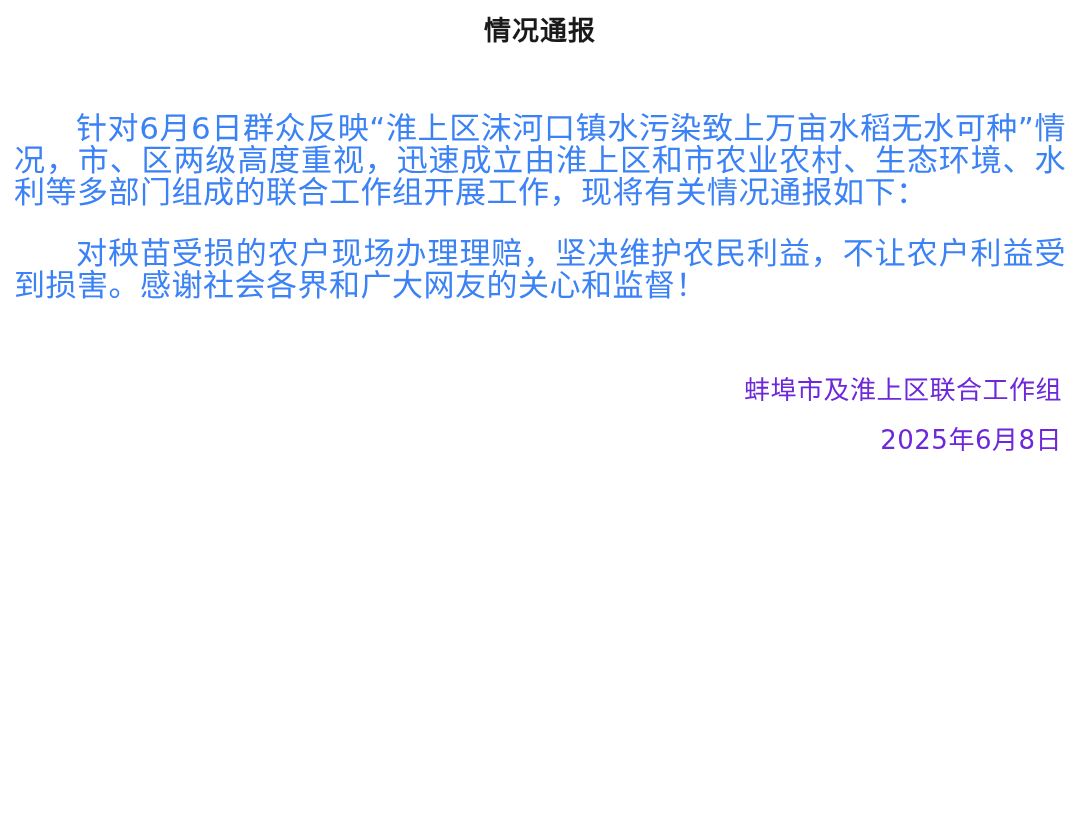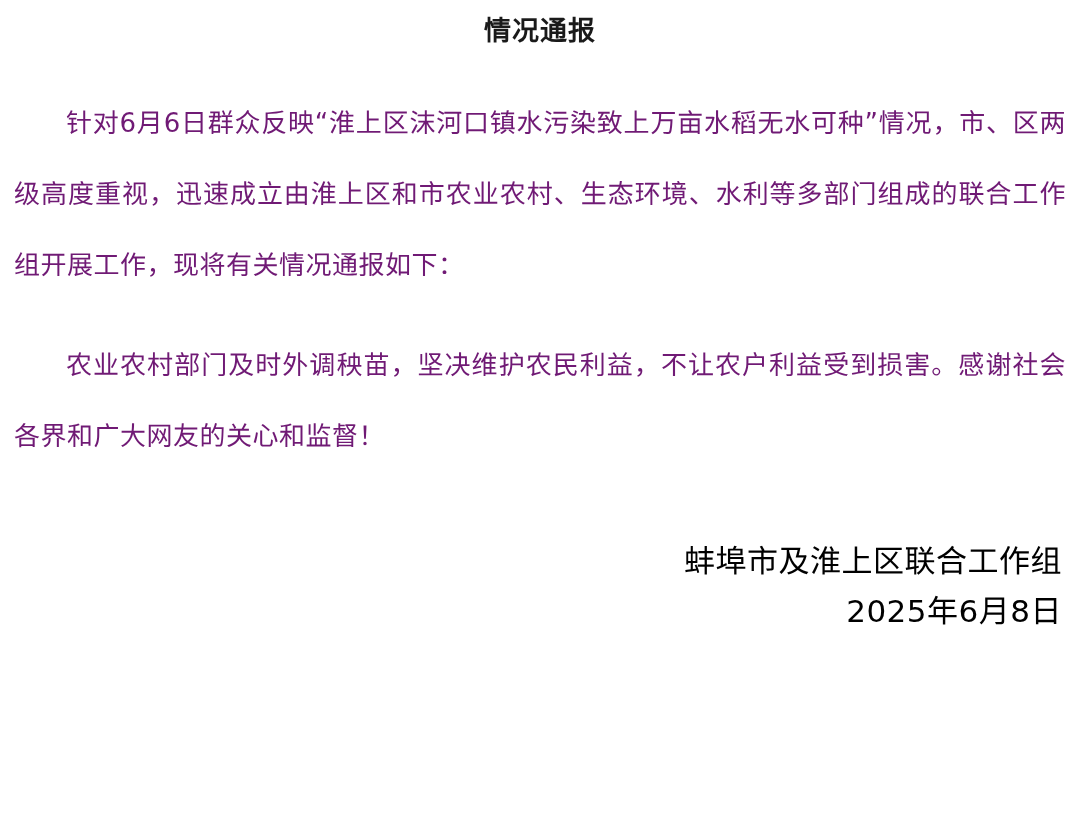--- a/index.html
+++ b/index.html
@@ -23,58 +23,58 @@
     padding: 14px 14px 20px 14px;
   }
 
   .doc-title {
     text-align: center;
     font-size: 27px;
     font-weight: bold;
     line-height: 34px;
     letter-spacing: 1px;
     color: #1a1a1a;
-    margin-bottom: 40px;
+    margin-bottom: 64px;
   }
 
   .doc-body p {
-    font-size: 26px;
-    line-height: 71px;
+    font-size: 31px;
+    line-height: 32px;
     text-align: justify;
     text-indent: 2em;
     letter-spacing: 0.5px;
-    color: #701a75;
+    color: #3b82f6;
     margin-bottom: 29px;
   }
 
   .doc-sign {
     margin-top: 64px;
     text-align: right;
     padding-right: 4px;
   }
 
   .doc-sign .sign-line {
-    font-size: 31px;
+    font-size: 26px;
     line-height: 50px;
     letter-spacing: 0.5px;
-    color: #000000;
+    color: #6d28d9;
   }
 </style>
 </head>
 <body>
 
 <div class="page">
 
   <h1 class="doc-title">情况通报</h1>
 
   <div class="doc-body">
     <p>针对6月6日群众反映“淮上区沫河口镇水污染致上万亩水稻无水可种”情况，市、区两级高度重视，迅速成立由淮上区和市农业农村、生态环境、水利等多部门组成的联合工作组开展工作，现将有关情况通报如下：</p>
 
 
-    <p>农业农村部门及时外调秧苗，坚决维护农民利益，不让农户利益受到损害。感谢社会各界和广大网友的关心和监督！</p>
+    <p>对秧苗受损的农户现场办理理赔，坚决维护农民利益，不让农户利益受到损害。感谢社会各界和广大网友的关心和监督！</p>
   </div>
 
   <div class="doc-sign">
     <div class="sign-line">蚌埠市及淮上区联合工作组</div>
     <div class="sign-line">2025年6月8日</div>
   </div>
 
 </div>
 
 </body></html>

